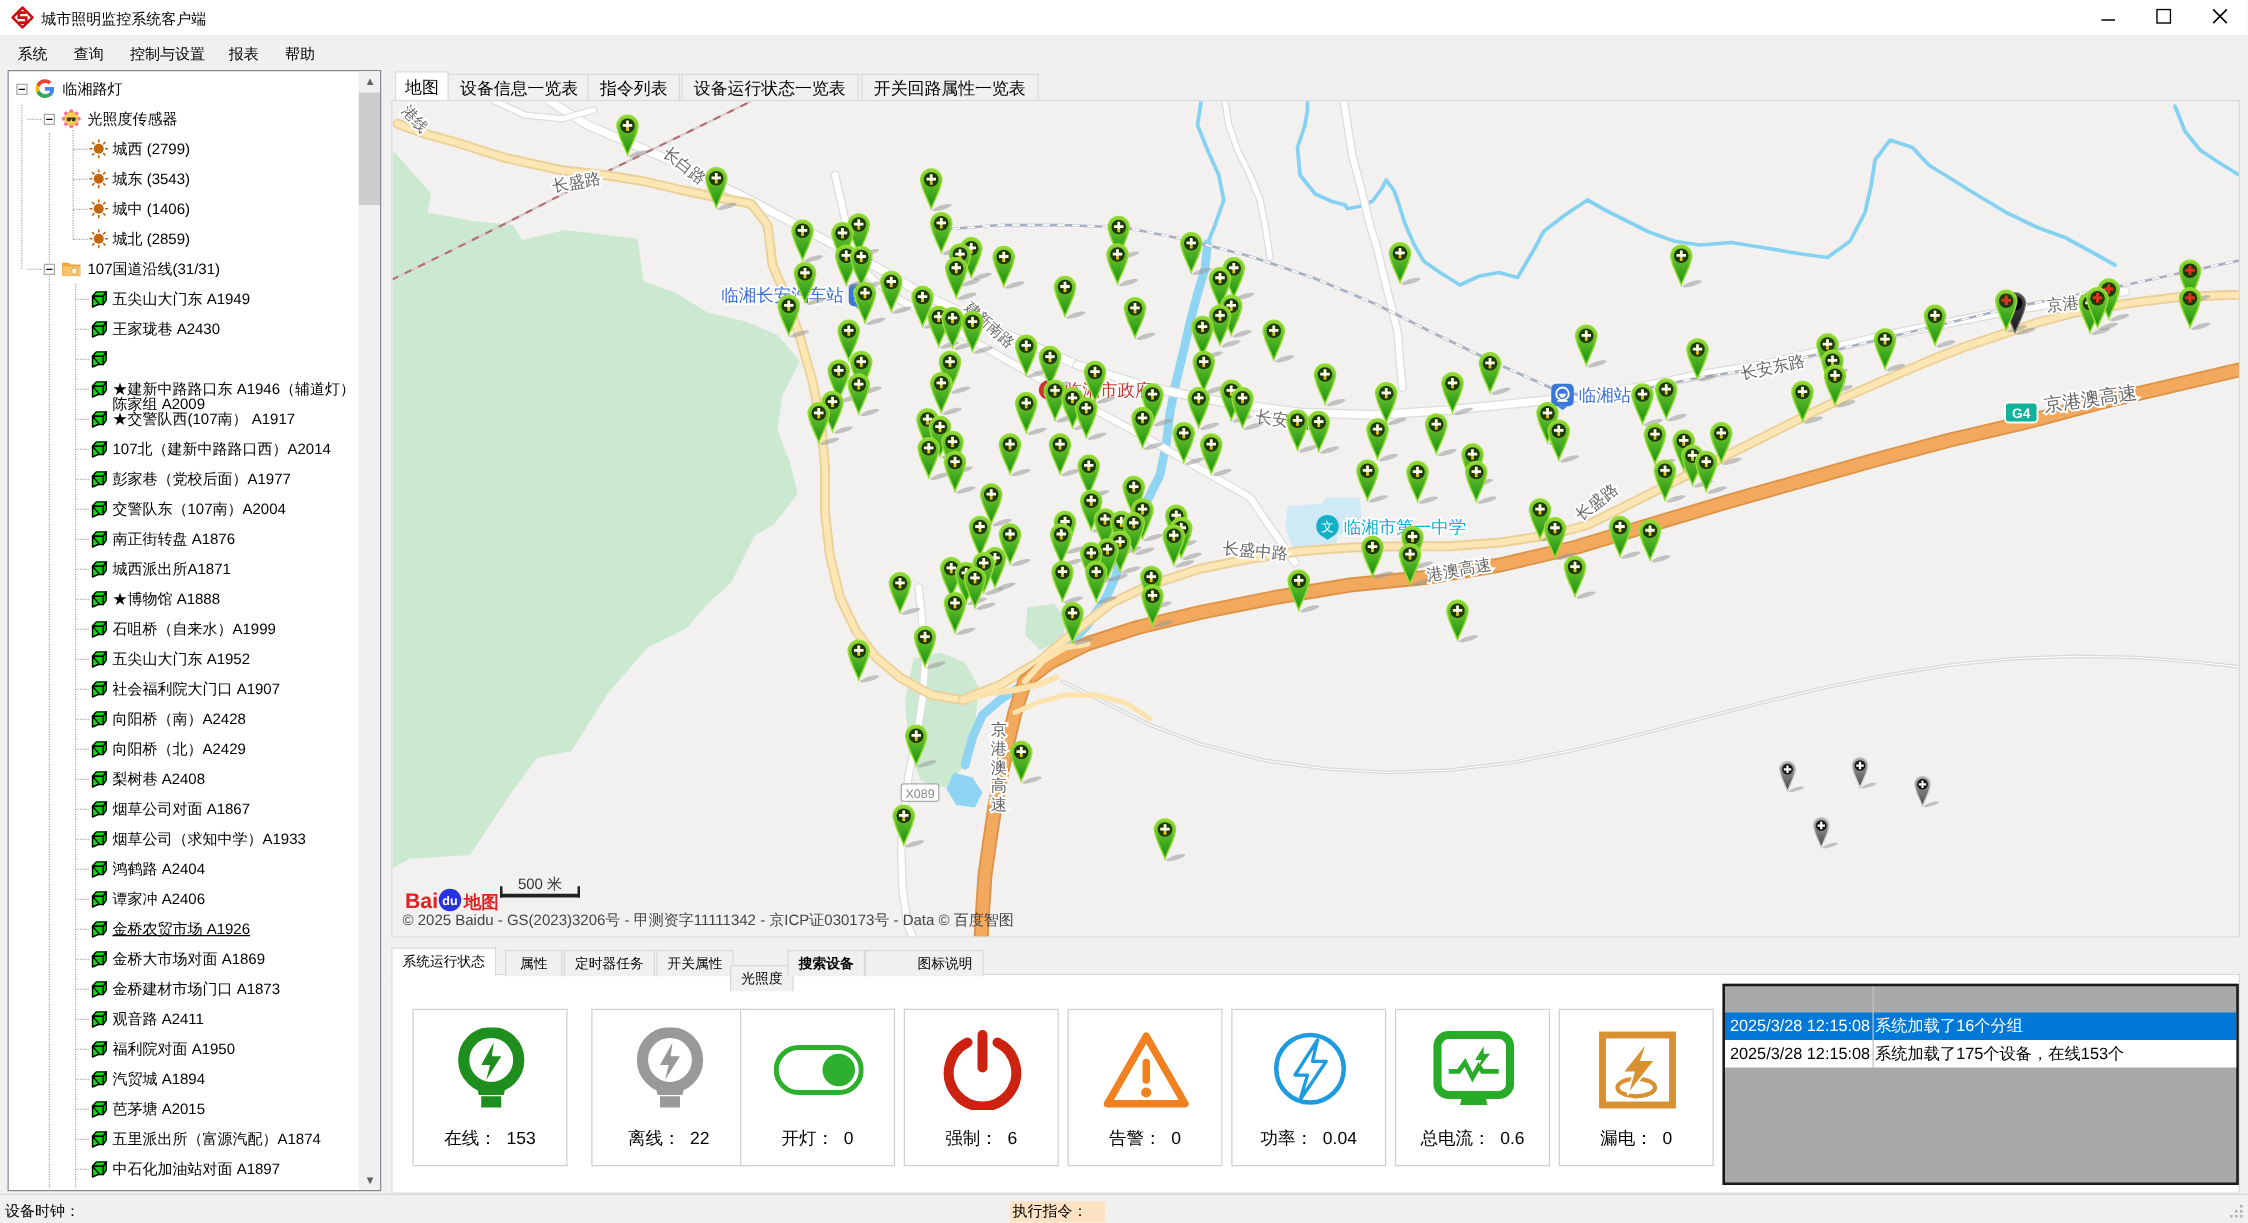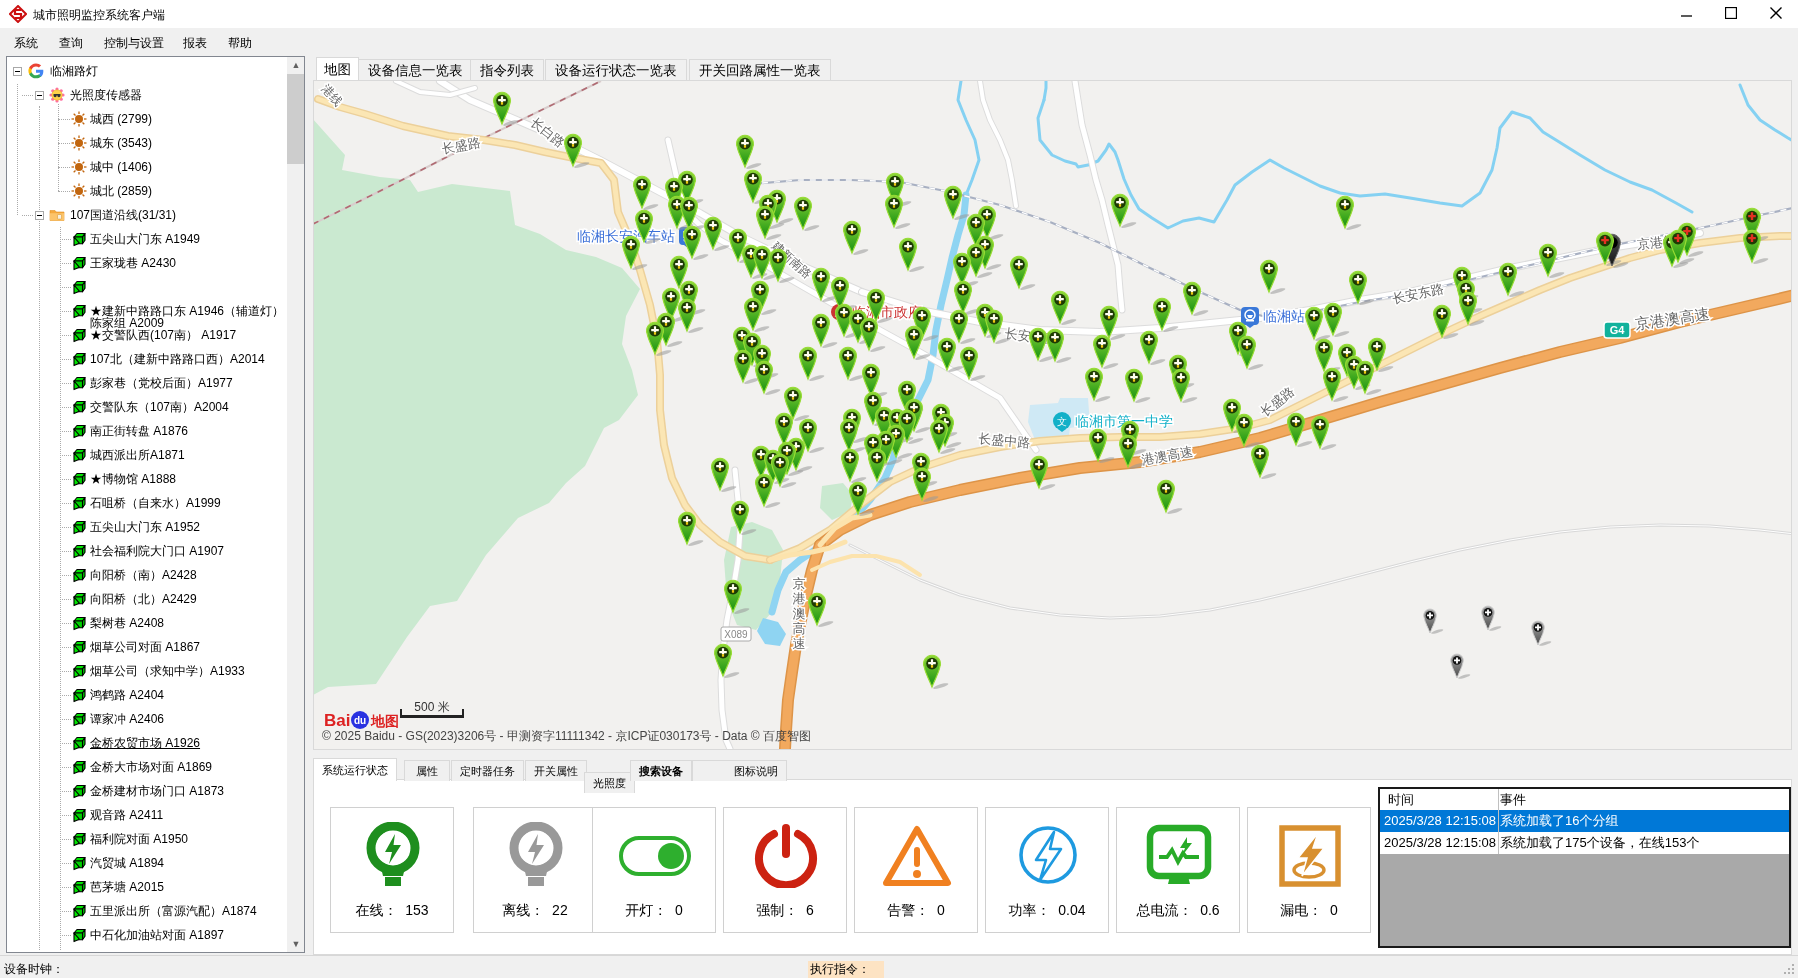--- a/index.html
+++ b/index.html
@@ -1095,21 +1095,20 @@
 <div class="card" style="left:934px;">
         <svg width="64" height="64" viewBox="0 0 64 64" style="position:absolute;left:30px;top:16px;">
 <rect x="4" y="4" width="56" height="56" fill="none" stroke="#d89030" stroke-width="5.5"></rect>
 <ellipse cx="31" cy="46" rx="15" ry="7" fill="none" stroke="#d89030" stroke-width="3.4"></ellipse>
 <path d="M40 9 L20 34 L29 34 L24 52 L46 24 L35 24 Z" fill="#d89030" stroke="#fff" stroke-width="1.5"></path>
         </svg>
         <div class="cardlabel">漏电：&nbsp;&nbsp;0</div>
       </div>
     </div>
   <div id="evtable">
-    <div class="evrow" style="top:0; background:#fff; color:#000;"><span style="padding-left:8px;">时间</span><span class="evcell2">事件</span></div>
     <div class="evrow" style="top:21px; background:#0078d7; color:#fff;"><span style="padding-left:4px;">2025/3/28 12:15:08</span><span class="evcell2">系统加载了16个分组</span></div>
     <div class="evrow" style="top:43px; background:#fff; color:#000;"><span style="padding-left:4px;">2025/3/28 12:15:08</span><span class="evcell2">系统加载了175个设备，在线153个</span></div>
     <div style="position:absolute; left:118px; top:0; width:1px; height:65px; background:#c0c0c0;"></div>
   </div>
 </div>
 
 <div id="statusbar">
   <span style="position:absolute; left:4px; top:5px;">设备时钟：</span>
   <span style="position:absolute; left:808px; top:5px; background:#fde3c3; padding:0 14px 0 2px;">执行指令：</span>
   <svg style="position:absolute;left:1784px;top:8px;" width="12" height="12">

